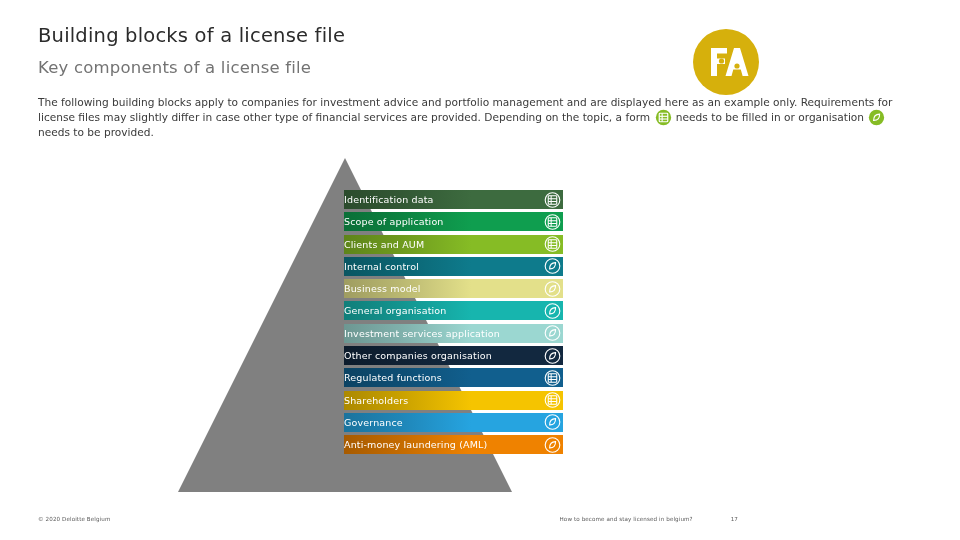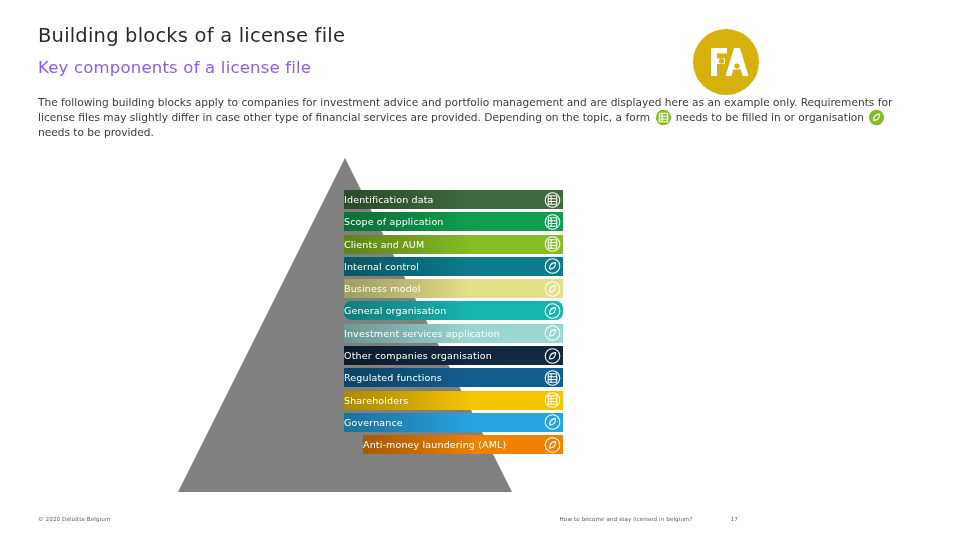--- a/index.html
+++ b/index.html
@@ -30,21 +30,21 @@
     font-size: 19.5px;
     color: #2b2b2b;
     letter-spacing: 0.2px;
     white-space: nowrap;
   }
   .subtitle {
     position: absolute;
     left: 38px;
     top: 58px;
     font-size: 16.5px;
-    color: #8b5cf6;
+    color: #737373;
     letter-spacing: 0.2px;
     white-space: nowrap;
   }
 
   
   .logo {
     position: absolute;
     right: 16px;
     top: 28px;
     width: 68px;
@@ -207,21 +207,21 @@
             <path d="M6.6 13.4 C6.6 8.6 9.2 6.2 13.6 6 C13.8 10.6 11.4 13.6 6.6 13.4 Z" fill="none" stroke="#ffffff" stroke-width="1.3"></path>
           </svg>
         </div>
         <div class="bar" style="background: linear-gradient(90deg, rgb(159, 157, 97) 0%, rgb(186, 184, 113) 26%, rgb(227, 224, 138) 58%, rgb(227, 224, 138) 100%);">
           <span class="bar-label">Business model</span>
           <svg class="bar-icon" viewBox="0 0 20 20">
             <circle cx="10" cy="10" r="8.6" fill="none" stroke="#ffffff" stroke-width="1.3"></circle>
             <path d="M6.6 13.4 C6.6 8.6 9.2 6.2 13.6 6 C13.8 10.6 11.4 13.6 6.6 13.4 Z" fill="none" stroke="#ffffff" stroke-width="1.3"></path>
           </svg>
         </div>
-        <div class="bar" style="background: linear-gradient(90deg, rgb(16, 127, 122) 0%, rgb(19, 148, 143) 26%, rgb(23, 181, 174) 58%, rgb(23, 181, 174) 100%); border-radius: 7px;">
+        <div class="bar" style="background: linear-gradient(90deg, rgb(16, 127, 122) 0%, rgb(19, 148, 143) 26%, rgb(23, 181, 174) 58%, rgb(23, 181, 174) 100%);">
           <span class="bar-label">General organisation</span>
           <svg class="bar-icon" viewBox="0 0 20 20">
             <circle cx="10" cy="10" r="8.6" fill="none" stroke="#ffffff" stroke-width="1.3"></circle>
             <path d="M6.6 13.4 C6.6 8.6 9.2 6.2 13.6 6 C13.8 10.6 11.4 13.6 6.6 13.4 Z" fill="none" stroke="#ffffff" stroke-width="1.3"></path>
           </svg>
         </div>
         <div class="bar" style="background: linear-gradient(90deg, rgb(109, 151, 146) 0%, rgb(127, 176, 171) 26%, rgb(155, 215, 209) 58%, rgb(155, 215, 209) 100%);">
           <span class="bar-label">Investment services application</span>
           <svg class="bar-icon" viewBox="0 0 20 20">
             <circle cx="10" cy="10" r="8.6" fill="none" stroke="#ffffff" stroke-width="1.3"></circle>
@@ -255,21 +255,21 @@
             <line x1="8.4" y1="5" x2="8.4" y2="15" stroke="#ffffff" stroke-width="1.2"></line>
           </svg>
         </div>
         <div class="bar" style="background: linear-gradient(90deg, rgb(27, 115, 157) 0%, rgb(31, 134, 184) 26%, rgb(38, 164, 224) 58%, rgb(38, 164, 224) 100%);">
           <span class="bar-label">Governance</span>
           <svg class="bar-icon" viewBox="0 0 20 20">
             <circle cx="10" cy="10" r="8.6" fill="none" stroke="#ffffff" stroke-width="1.3"></circle>
             <path d="M6.6 13.4 C6.6 8.6 9.2 6.2 13.6 6 C13.8 10.6 11.4 13.6 6.6 13.4 Z" fill="none" stroke="#ffffff" stroke-width="1.3"></path>
           </svg>
         </div>
-        <div class="bar" style="background: linear-gradient(90deg, rgb(167, 91, 0) 0%, rgb(196, 107, 0) 26%, rgb(239, 130, 0) 58%, rgb(239, 130, 0) 100%); margin-left: 19px;">
+        <div class="bar" style="background: linear-gradient(90deg, rgb(167, 91, 0) 0%, rgb(196, 107, 0) 26%, rgb(239, 130, 0) 58%, rgb(239, 130, 0) 100%);">
           <span class="bar-label">Anti-money laundering (AML)</span>
           <svg class="bar-icon" viewBox="0 0 20 20">
             <circle cx="10" cy="10" r="8.6" fill="none" stroke="#ffffff" stroke-width="1.3"></circle>
             <path d="M6.6 13.4 C6.6 8.6 9.2 6.2 13.6 6 C13.8 10.6 11.4 13.6 6.6 13.4 Z" fill="none" stroke="#ffffff" stroke-width="1.3"></path>
           </svg>
         </div>
       </div>
   </div>
 
   <div class="footer-left">© 2020 Deloitte Belgium</div>

